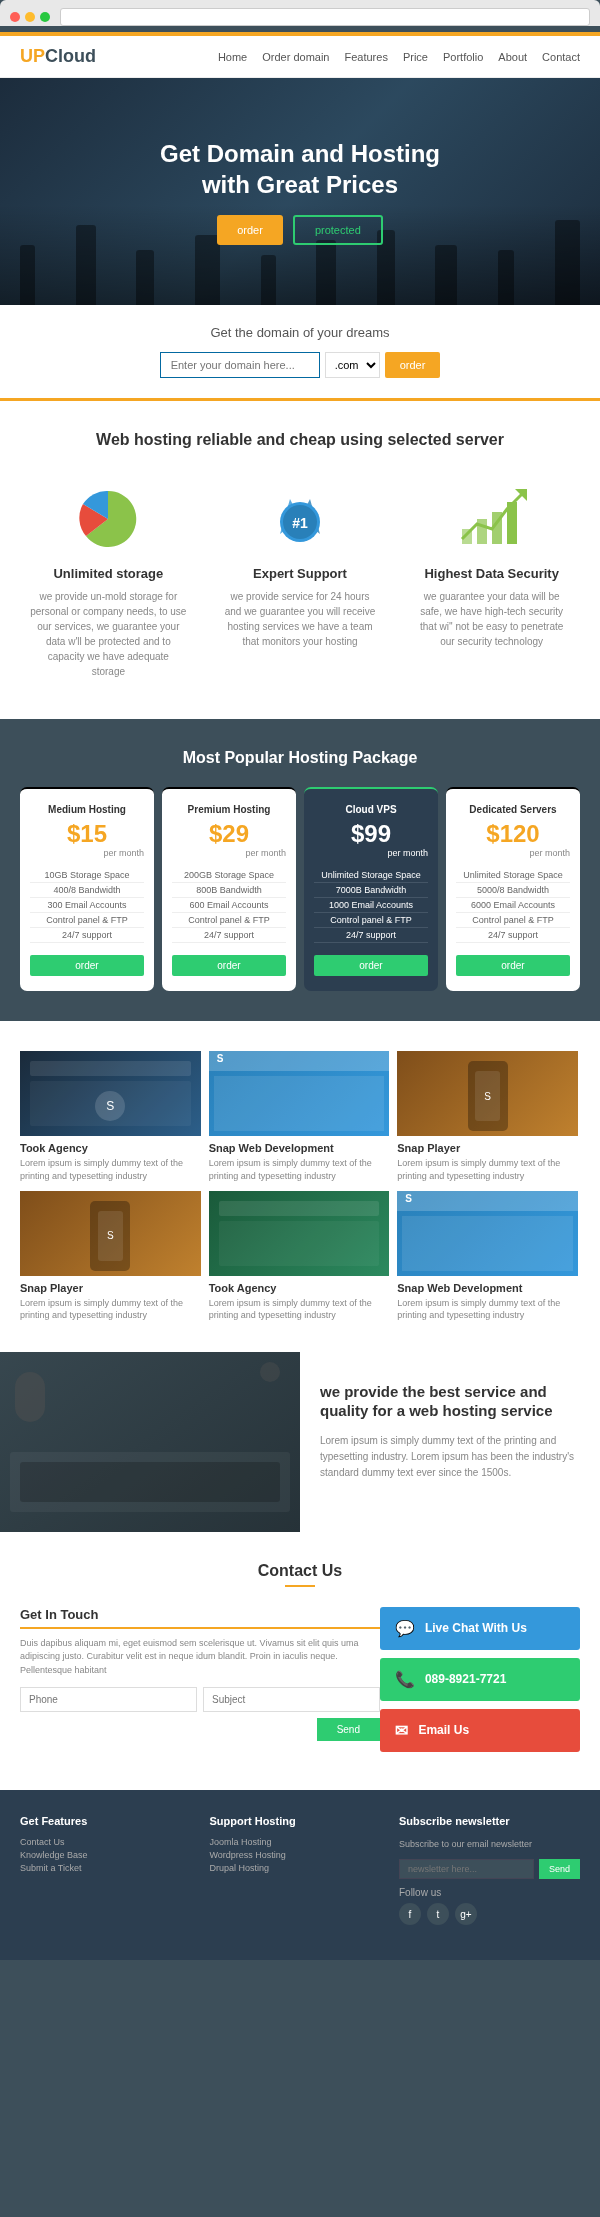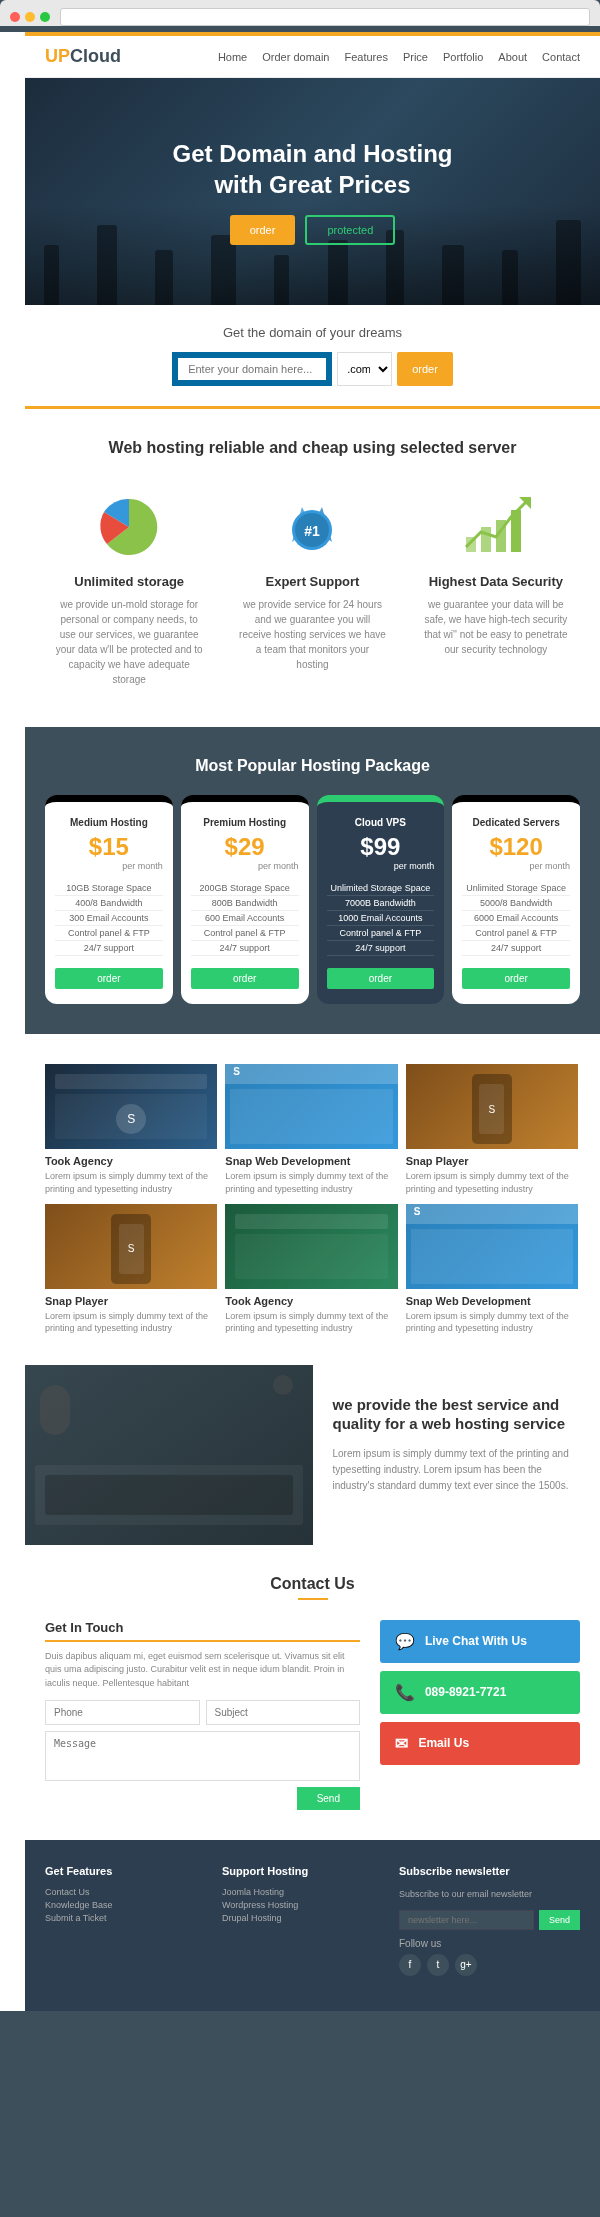--- a/index.html
+++ b/index.html
@@ -27,21 +27,21 @@
     .browser-url {
       flex: 1;
       background: white;
       border-radius: 3px;
       height: 18px;
       margin-left: 5px;
       border: 1px solid #ccc;
     }
 
     
-    .website { background: white; padding-left: 25px; }
+    .website { background: white; }
 
     
     .top-bar {
       height: 4px;
       background: #f5a623;
     }
 
     
     .nav {
       display: flex;
@@ -126,21 +126,21 @@
       font-size: 13px;
       color: #555;
       margin-bottom: 12px;
     }
     .domain-form {
       display: flex;
       justify-content: center;
       gap: 5px;
     }
     .domain-input {
-      border: 6px solid #0369a1;
+      border: 1px solid #0369a1;
       padding: 5px 10px;
       font-size: 11px;
       width: 160px;
       color: #aaa;
     }
     .domain-select {
       border: 1px solid #ddd;
       padding: 5px;
       font-size: 11px;
       background: white;
@@ -211,25 +211,25 @@
       font-size: 16px;
       margin-bottom: 20px;
     }
     .pricing-grid {
       display: flex;
       gap: 8px;
       justify-content: center;
     }
     .pricing-card {
       background: white;
-      border-radius: 12px;
+      border-radius: 7px;
       padding: 15px 10px;
       flex: 1;
       text-align: center;
-      border-top: 7px solid #000000;
+      border-top: 2px solid #000000;
       min-width: 0;
     }
     .pricing-card.featured {
       background: #2c3e50;
       border-top-color: #2ecc71;
     }
     .pricing-card.featured .pricing-plan,
     .pricing-card.featured .pricing-price,
     .pricing-card.featured .pricing-period,
     .pricing-card.featured .pricing-feature {
@@ -375,21 +375,20 @@
       margin-bottom: 5px;
     }
     .contact-divider {
       width: 30px;
       height: 2px;
       background: #f5a623;
       margin: 0 auto 20px;
     }
     .contact-grid {
       display: flex;
-      gap: 20px;
     }
     .contact-left {
       flex: 1;
     }
     .contact-right {
       width: 200px;
     }
     .contact-subtitle {
       font-size: 13px;
       font-weight: bold;
@@ -821,21 +820,20 @@
     <div class="contact-grid">
 
       <div class="contact-left">
         <div class="contact-subtitle">Get In Touch</div>
         <p class="contact-info-text">Duis dapibus aliquam mi, eget euismod sem scelerisque ut. Vivamus sit elit quis uma adipiscing justo. Curabitur velit est in neque idum blandit. Proin in iaculis neque. Pellentesque habitant</p>
         <div class="contact-form">
           <div class="contact-form-row">
             <input class="form-input" placeholder="Phone" style="">
             <input class="form-input" placeholder="Subject" style="">
           </div>
-          <textarea class="form-textarea" placeholder="Message" style=""></textarea>
           <button class="btn-send">Send</button>
         </div>
       </div>
 
       <div class="contact-right">
         <div class="contact-btn contact-btn-chat">
           <span class="contact-btn-icon">💬</span>
           <span>Live Chat With Us</span>
         </div>
         <div class="contact-btn contact-btn-phone">

